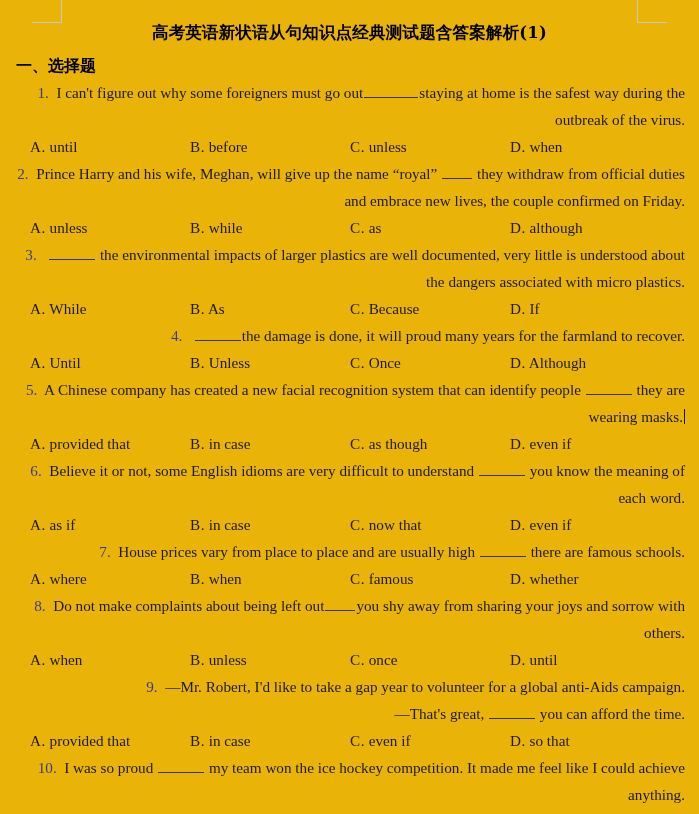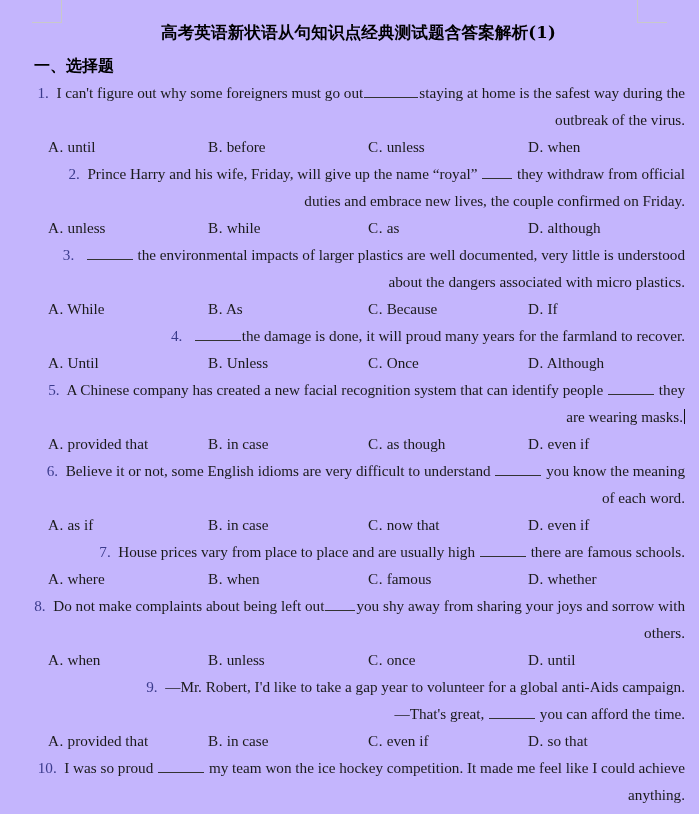--- a/index.html
+++ b/index.html
@@ -12,23 +12,22 @@
     height: 814px;
     overflow: hidden;
     font-family: "Liberation Serif", "DejaVu Serif", serif;
     color: #1a1a1a;
     position: relative;
   }
   .page {
     position: relative;
     width: 699px;
     height: 814px;
-    background: #c4b5fd;
+    background: #eab308;
     box-sizing: border-box;
-    padding-left: 18px;
   }
   
   .crop {
     position: absolute;
     width: 30px;
     height: 22px;
     border-color: #c9c9c9;
     border-style: solid;
     pointer-events: none;
   }
@@ -126,21 +125,21 @@
         <div class="qblock">
           <div class="qtext"><span class="qnum">1.</span>  <span>I can't figure out why some foreigners must go out</span><span class="blank b-long"></span><span>staying at home is the safest way during the outbreak of the virus.</span></div>
           <div class="options">
             <div class="opt"><span class="opt-letter">A.</span>  <span>until</span></div>
             <div class="opt"><span class="opt-letter">B.</span>  <span>before</span></div>
             <div class="opt"><span class="opt-letter">C.</span>  <span>unless</span></div>
             <div class="opt"><span class="opt-letter">D.</span>  <span>when</span></div>
           </div>
         </div>
         <div class="qblock">
-          <div class="qtext"><span class="qnum">2.</span>  <span>Prince Harry and his wife, Friday, will give up the name “royal” </span><span class="blank b-short"></span><span> they withdraw from official duties and embrace new lives, the couple confirmed on Friday.</span></div>
+          <div class="qtext"><span class="qnum">2.</span>  <span>Prince Harry and his wife, Meghan, will give up the name “royal” </span><span class="blank b-short"></span><span> they withdraw from official duties and embrace new lives, the couple confirmed on Friday.</span></div>
           <div class="options">
             <div class="opt"><span class="opt-letter">A.</span>  <span>unless</span></div>
             <div class="opt"><span class="opt-letter">B.</span>  <span>while</span></div>
             <div class="opt"><span class="opt-letter">C.</span>  <span>as</span></div>
             <div class="opt"><span class="opt-letter">D.</span>  <span>although</span></div>
           </div>
         </div>
         <div class="qblock">
           <div class="qtext"><span class="qnum">3.</span>  <span> </span><span class="blank b-mid"></span><span> the environmental impacts of larger plastics are well documented, very little is understood about the dangers associated with micro plastics.</span></div>
           <div class="options">

